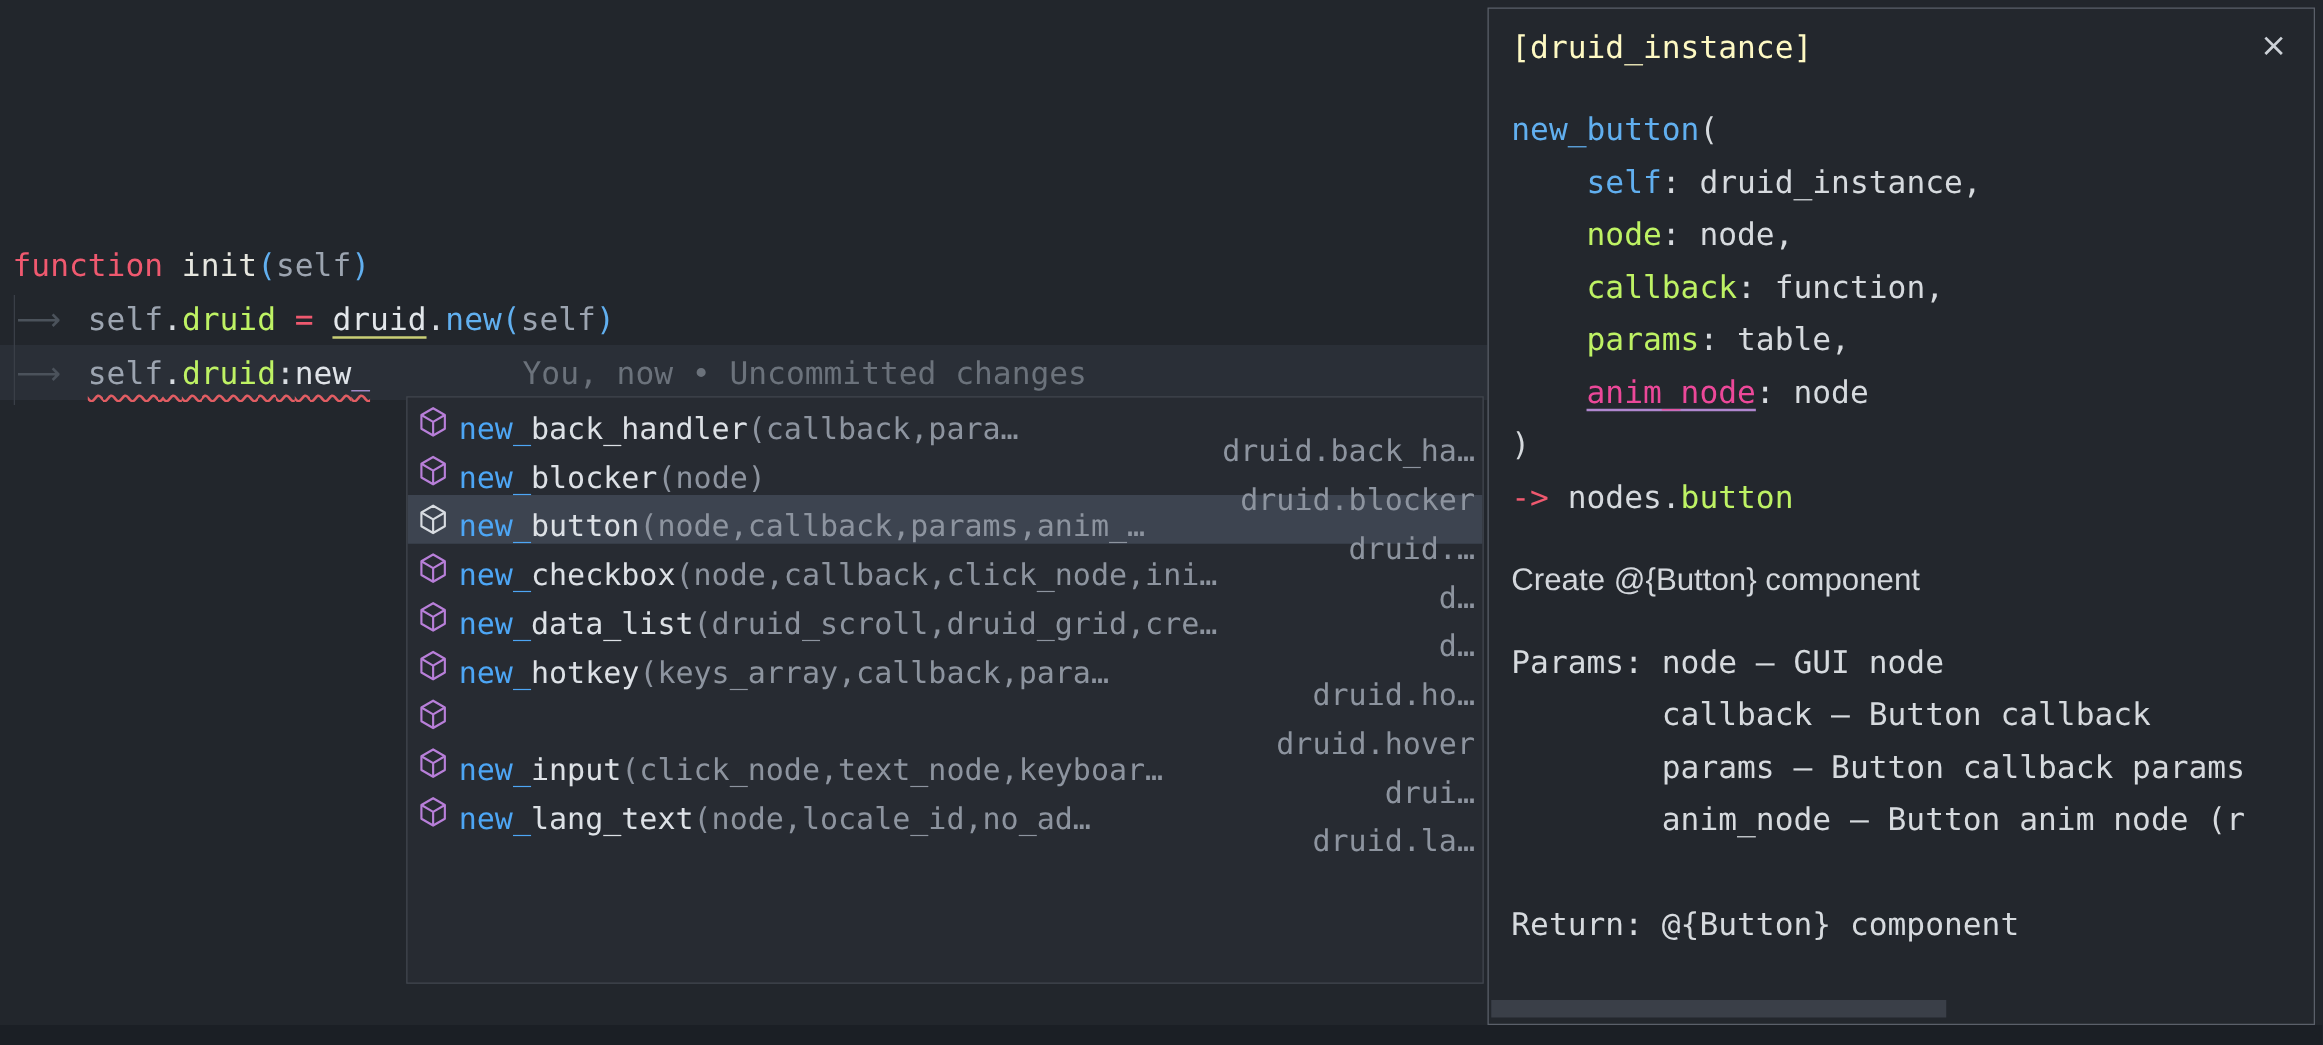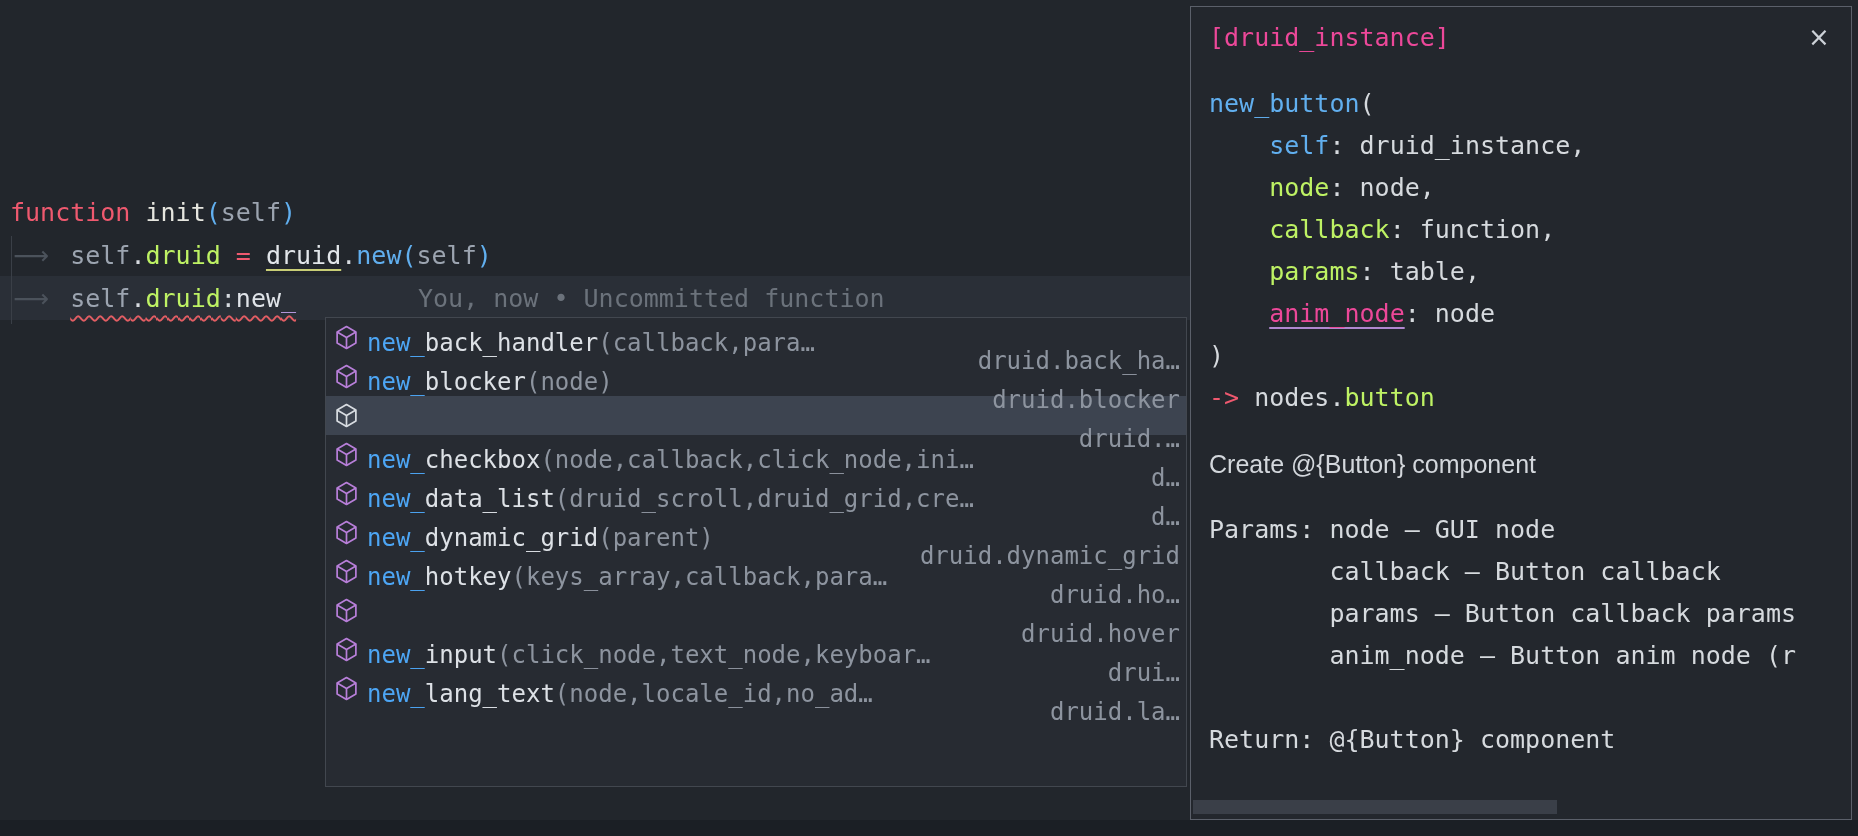--- a/index.html
+++ b/index.html
@@ -35,21 +35,21 @@
   .srow .lbl{font:24px/39px "DejaVu Sans Mono",monospace;white-space:pre;overflow:hidden;margin-top:12px;}
   .srow .m-prefix{color:#4da6f5;}
   .srow .m-rest{color:#dde1e6;}
   .srow .m-params{color:#8d949f;}
   .srow .module{margin-left:auto;padding-left:12px;font:24px/39px "DejaVu Sans Mono",monospace;
                 color:#8d949f;white-space:pre;margin-top:48px;}
   
   .docpanel{position:absolute;left:1190px;top:6px;width:662px;height:814px;background:#23272d;
             border:1px solid #5b606a;box-sizing:border-box;padding:10px 0 0 18px;overflow:hidden;}
   .dp-line{font:25px/42px "DejaVu Sans Mono",monospace;white-space:pre;color:#d6dade;}
-  .dp-title{color:#ec4899;margin-bottom:24px;}
+  .dp-title{color:#fef9c3;margin-bottom:24px;}
   .dp-gap{margin-top:24px;}
   .dp-gap-big{margin-top:42px;}
   .dp-desc{font:25px/42px "Liberation Sans",sans-serif;color:#d3d7dc;white-space:pre;}
   .dp-close{position:absolute;top:14px;right:16px;width:32px;height:32px;line-height:32px;text-align:center;
             font:26px/32px "DejaVu Sans",sans-serif;color:#ccd1d7;cursor:pointer;}
   .dp-scrollbar{position:absolute;left:2px;bottom:5px;width:364px;height:14px;background:#3a3f48;}
   
   .bottom-strip{position:absolute;left:0;top:820px;width:1858px;height:16px;background:#1b1f25;}
 </style>
 </head>
@@ -60,21 +60,21 @@
   <div class="current-line"></div>
   <div class="indent-guide"></div>
 
   <div class="tab-arrow" style="top:239px">⟶</div>
   <div class="tab-arrow" style="top:282px">⟶</div>
 
   <div class="code-line" style="top:196px"><span class="t-kw">function</span><span class="t-plain"> </span><span class="t-fn">init</span><span class="t-blue">(</span><span class="t-var">self</span><span class="t-blue">)</span></div>
   <div class="code-line" style="top:239px"><span class="t-plain">    </span><span class="t-var">self</span><span class="t-punc">.</span><span class="t-prop">druid</span><span class="t-plain"> </span><span class="t-kw">=</span><span class="t-plain"> </span><span class="t-link">druid</span><span class="t-punc">.</span><span class="t-blue">new</span><span class="t-blue">(</span><span class="t-var">self</span><span class="t-blue">)</span></div>
   <div class="code-line" style="top:282px"><span><span class="t-plain">    </span></span><span class="squiggle"><span class="t-var">self</span><span class="t-punc">.</span><span class="t-prop">druid</span><span class="t-punc">:</span><span class="t-name">new</span><span class="t-us">_</span></span></div>
 
-  <div class="blame">You, now • Uncommitted function</div>
+  <div class="blame">You, now • Uncommitted changes</div>
 
   <div class="suggest" id="suggest-list">
       <div class="srow">
     <svg class="cube" viewBox="0 0 16 16" fill="none" stroke="currentColor" stroke-width="1.1" stroke-linejoin="round">
       <path d="M8 1 L14 4.5 L14 11.5 L8 15 L2 11.5 L2 4.5 Z"></path>
       <path d="M2 4.5 L8 8 L14 4.5"></path>
       <path d="M8 8 L8 15"></path>
     </svg>
     <span class="lbl"><span class="m-prefix">new_</span><span class="m-rest">back_handler</span><span class="m-params">(callback,para…</span></span>
     <span class="module">druid.back_ha…</span>
@@ -87,48 +87,40 @@
     </svg>
     <span class="lbl"><span class="m-prefix">new_</span><span class="m-rest">blocker</span><span class="m-params">(node)</span></span>
     <span class="module">druid.blocker</span>
   </div>
       <div class="srow selected">
     <svg class="cube" viewBox="0 0 16 16" fill="none" stroke="currentColor" stroke-width="1.1" stroke-linejoin="round">
       <path d="M8 1 L14 4.5 L14 11.5 L8 15 L2 11.5 L2 4.5 Z"></path>
       <path d="M2 4.5 L8 8 L14 4.5"></path>
       <path d="M8 8 L8 15"></path>
     </svg>
+    <span class="lbl"><span class="m-prefix">new_</span><span class="m-rest">button</span><span class="m-params">(node,callback,params,anim_…</span></span>
     <span class="module">druid.…</span>
   </div>
       <div class="srow">
     <svg class="cube" viewBox="0 0 16 16" fill="none" stroke="currentColor" stroke-width="1.1" stroke-linejoin="round">
       <path d="M8 1 L14 4.5 L14 11.5 L8 15 L2 11.5 L2 4.5 Z"></path>
       <path d="M2 4.5 L8 8 L14 4.5"></path>
       <path d="M8 8 L8 15"></path>
     </svg>
     <span class="lbl"><span class="m-prefix">new_</span><span class="m-rest">checkbox</span><span class="m-params">(node,callback,click_node,ini…</span></span>
     <span class="module">d…</span>
   </div>
       <div class="srow">
     <svg class="cube" viewBox="0 0 16 16" fill="none" stroke="currentColor" stroke-width="1.1" stroke-linejoin="round">
       <path d="M8 1 L14 4.5 L14 11.5 L8 15 L2 11.5 L2 4.5 Z"></path>
       <path d="M2 4.5 L8 8 L14 4.5"></path>
       <path d="M8 8 L8 15"></path>
     </svg>
     <span class="lbl"><span class="m-prefix">new_</span><span class="m-rest">data_list</span><span class="m-params">(druid_scroll,druid_grid,cre…</span></span>
     <span class="module">d…</span>
-  </div>
-      <div class="srow">
-    <svg class="cube" viewBox="0 0 16 16" fill="none" stroke="currentColor" stroke-width="1.1" stroke-linejoin="round">
-      <path d="M8 1 L14 4.5 L14 11.5 L8 15 L2 11.5 L2 4.5 Z"></path>
-      <path d="M2 4.5 L8 8 L14 4.5"></path>
-      <path d="M8 8 L8 15"></path>
-    </svg>
-    <span class="lbl"><span class="m-prefix">new_</span><span class="m-rest">dynamic_grid</span><span class="m-params">(parent)</span></span>
-    <span class="module">druid.dynamic_grid</span>
   </div>
       <div class="srow">
     <svg class="cube" viewBox="0 0 16 16" fill="none" stroke="currentColor" stroke-width="1.1" stroke-linejoin="round">
       <path d="M8 1 L14 4.5 L14 11.5 L8 15 L2 11.5 L2 4.5 Z"></path>
       <path d="M2 4.5 L8 8 L14 4.5"></path>
       <path d="M8 8 L8 15"></path>
     </svg>
     <span class="lbl"><span class="m-prefix">new_</span><span class="m-rest">hotkey</span><span class="m-params">(keys_array,callback,para…</span></span>
     <span class="module">druid.ho…</span>
   </div>

